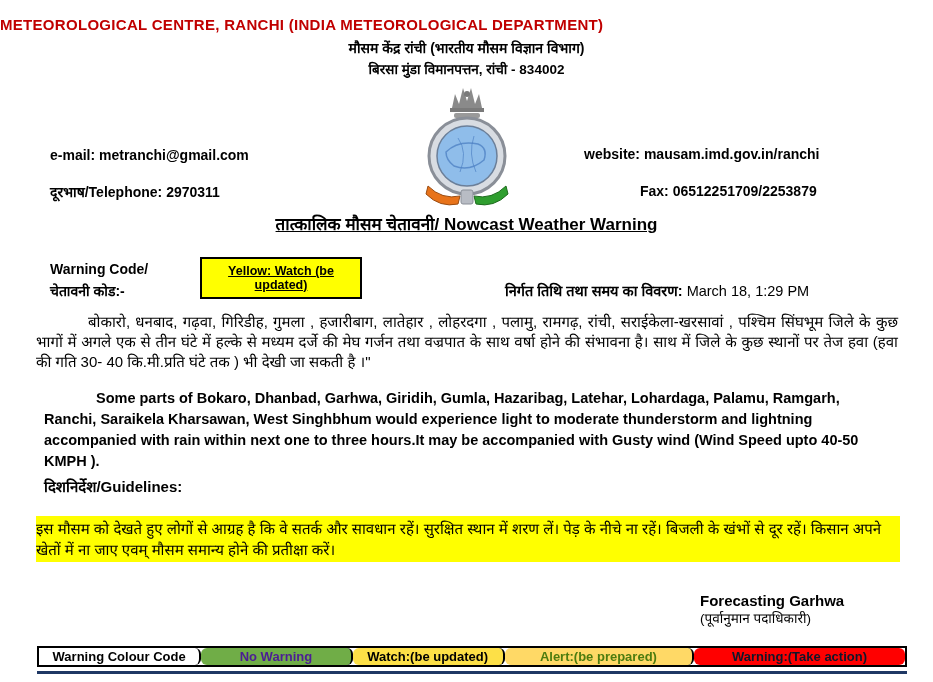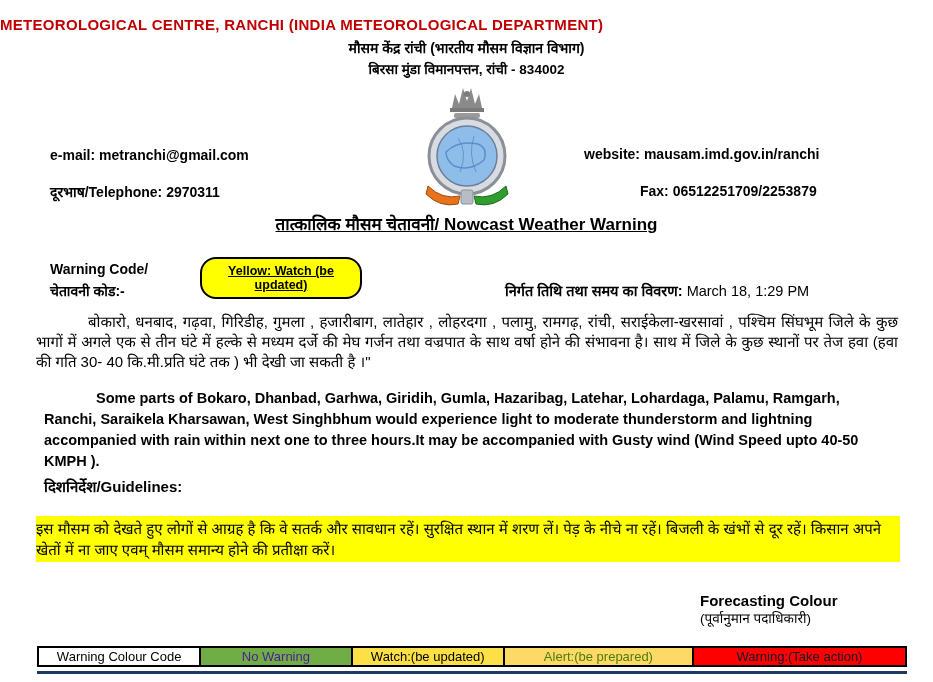--- a/index.html
+++ b/index.html
@@ -36,21 +36,21 @@
   .guidelines-label{top:476px;left:44px;font-size:15px;font-weight:bold;}
   .guidelines-hi{top:516px;left:36px;width:864px;font-size:15px;line-height:21px;padding:2px 0;}
   
   .signature{top:592px;left:700px;text-align:left;}
   .signature .s1{font-size:15px;font-weight:bold;}
   .signature .s2{font-size:13.5px;}
   
   .legend{top:646px;left:37px;width:870px;height:21px;display:flex;border:2px solid #000;box-sizing:border-box;}
   .legend .cell{
     display:flex;align-items:center;justify-content:center;
-    font-size:13px;font-weight:normal;border-right:2px solid #000;box-sizing:border-box;height:100%;
+    font-size:13px;font-weight:bold;border-right:2px solid #000;box-sizing:border-box;height:100%;border-radius:6px;
   }
   .legend .cell:last-child{border-right:none;}
   .c0{width:163px;} .c1{width:152px;} .c2{width:153px;} .c3{width:190px;} .c4{width:212px;}
   .bottom-rule{top:671px;left:37px;width:870px;height:3px;background:#1f3864;}
 </style>
 </head>
 <body>
 
 <div class="page">
 
@@ -82,35 +82,35 @@
   <div class="abs website">website: mausam.imd.gov.in/ranchi</div>
   <div class="abs phone">दूरभाष/Telephone: 2970311</div>
   <div class="abs fax">Fax: 06512251709/2253879</div>
 
   <div class="abs doc-title">तात्कालिक मौसम चेतावनी/ Nowcast Weather Warning</div>
 
   <div class="abs wc-label">
     <div>Warning Code/</div>
     <div>चेतावनी कोड:-</div>
   </div>
-  <div class="abs wc-box" style="background-color: rgb(255, 255, 0); border-radius: 16px;">Yellow: Watch (be updated)</div>
+  <div class="abs wc-box" style="background-color: rgb(255, 255, 0);">Yellow: Watch (be updated)</div>
 
   <div class="abs issued">
     <span>निर्गत तिथि तथा समय का विवरण:</span>
     <span class="dt">March 18,  1:29 PM</span>
   </div>
 
   <div class="abs para-hi">बोकारो, धनबाद, गढ़वा, गिरिडीह, गुमला , हजारीबाग, लातेहार , लोहरदगा , पलामु, रामगढ़, रांची, सराईकेला-खरसावां , पश्चिम सिंघभूम जिले के  कुछ भागों में अगले एक से तीन घंटे में हल्के से मध्यम दर्जे की मेघ गर्जन तथा वज्रपात के साथ वर्षा होने की संभावना है। साथ में जिले के कुछ स्थानों पर तेज हवा (हवा की गति 30- 40 कि.मी.प्रति घंटे तक ) भी देखी जा सकती है ।"</div>
   <div class="abs para-en">Some parts of Bokaro, Dhanbad, Garhwa, Giridih, Gumla, Hazaribag, Latehar, Lohardaga, Palamu, Ramgarh, Ranchi, Saraikela Kharsawan, West Singhbhum would experience light to moderate thunderstorm and lightning accompanied with rain within next one to three hours.It may be accompanied with Gusty wind (Wind Speed  upto 40-50 KMPH ).</div>
 
   <div class="abs guidelines-label">दिशनिर्देश/Guidelines:</div>
   <div class="abs guidelines-hi" style="background-color: rgb(255, 255, 0);">इस मौसम को देखते हुए लोगों से आग्रह है कि वे सतर्क और सावधान रहें। सुरक्षित स्थान में शरण लें। पेड़ के नीचे ना रहें। बिजली के खंभों से दूर रहें। किसान अपने खेतों में ना जाए एवम् मौसम समान्य होने की प्रतीक्षा करें।</div>
 
   <div class="abs signature">
-    <div class="s1">Forecasting Colour</div>
+    <div class="s1">Forecasting Garhwa</div>
     <div class="s2">(पूर्वानुमान पदाधिकारी)</div>
   </div>
 
   <div class="abs legend">
     <div class="cell c0" style="background-color: rgb(255, 255, 255); color: rgb(0, 0, 0);">Warning Colour Code</div>
     <div class="cell c1" style="background-color: rgb(112, 173, 71); color: #4c1d95;">No Warning</div>
     <div class="cell c2" style="background-color: #fde047; color: rgb(0, 0, 0);">Watch:(be updated)</div>
     <div class="cell c3" style="background-color: rgb(255, 217, 102); color: #4d7c0f;">Alert:(be prepared)</div>
     <div class="cell c4" style="background-color: rgb(255, 0, 0); color: #0f172a;">Warning:(Take action)</div>
   </div>

